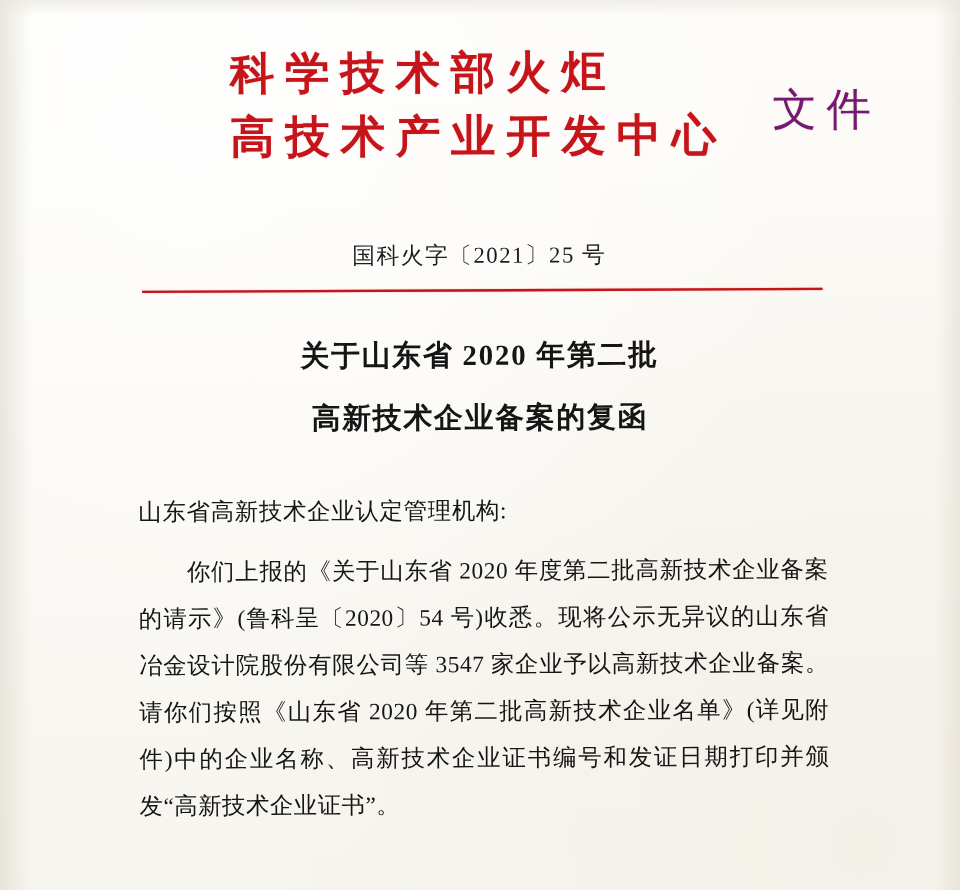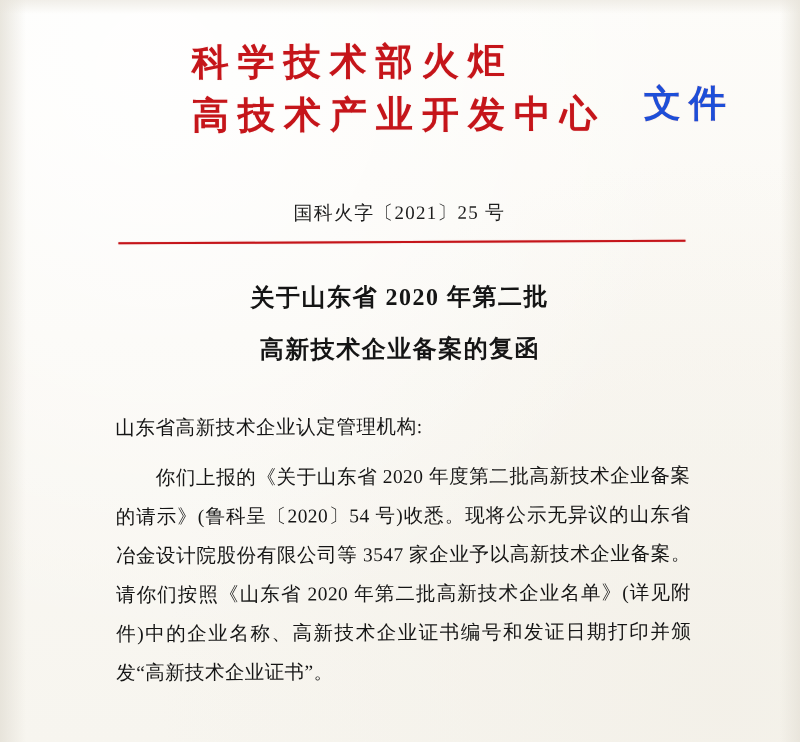--- a/index.html
+++ b/index.html
@@ -67,24 +67,24 @@
     font-weight: bold;
     font-size: 37px;
     letter-spacing: 9px;
     line-height: 1.42;
     white-space: nowrap;
     text-shadow: 0 0 1px rgba(197,21,26,0.35);
   }
   .mh-suffix {
     position: absolute;
     left: 452px;
-    top: 44px;
-    color: #1d4ed8;
+    top: 32px;
+    color: #701a75;
     font-family: "Liberation Serif", "DejaVu Serif", serif;
-    font-weight: bold;
+    font-weight: normal;
     font-size: 37px;
     letter-spacing: 8px;
     white-space: nowrap;
     text-shadow: 0 0 1px rgba(197,21,26,0.35);
   }
 
   
   .doc-number {
     position: absolute;
     left: 0;

